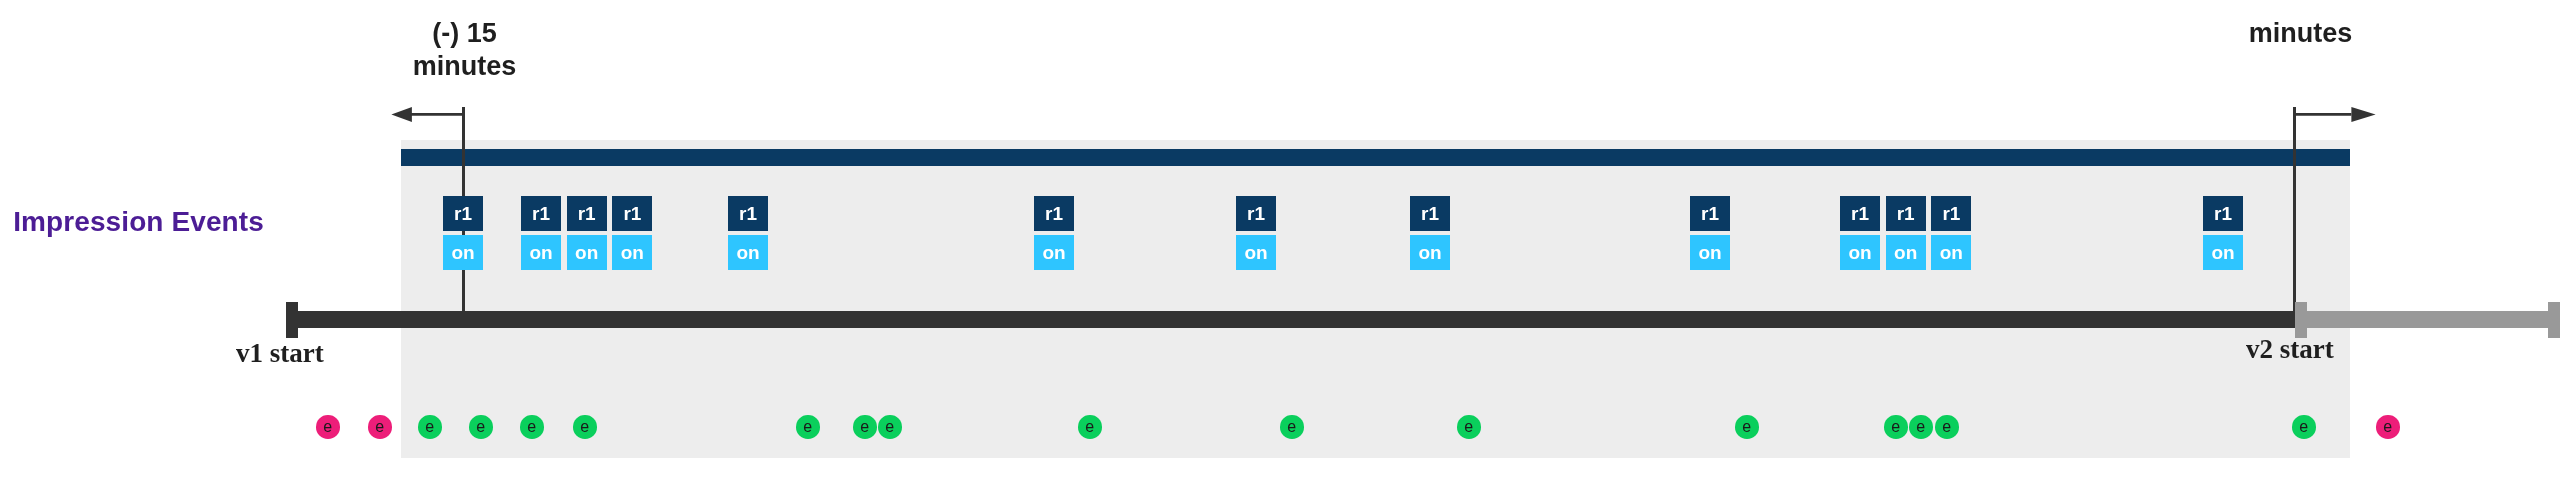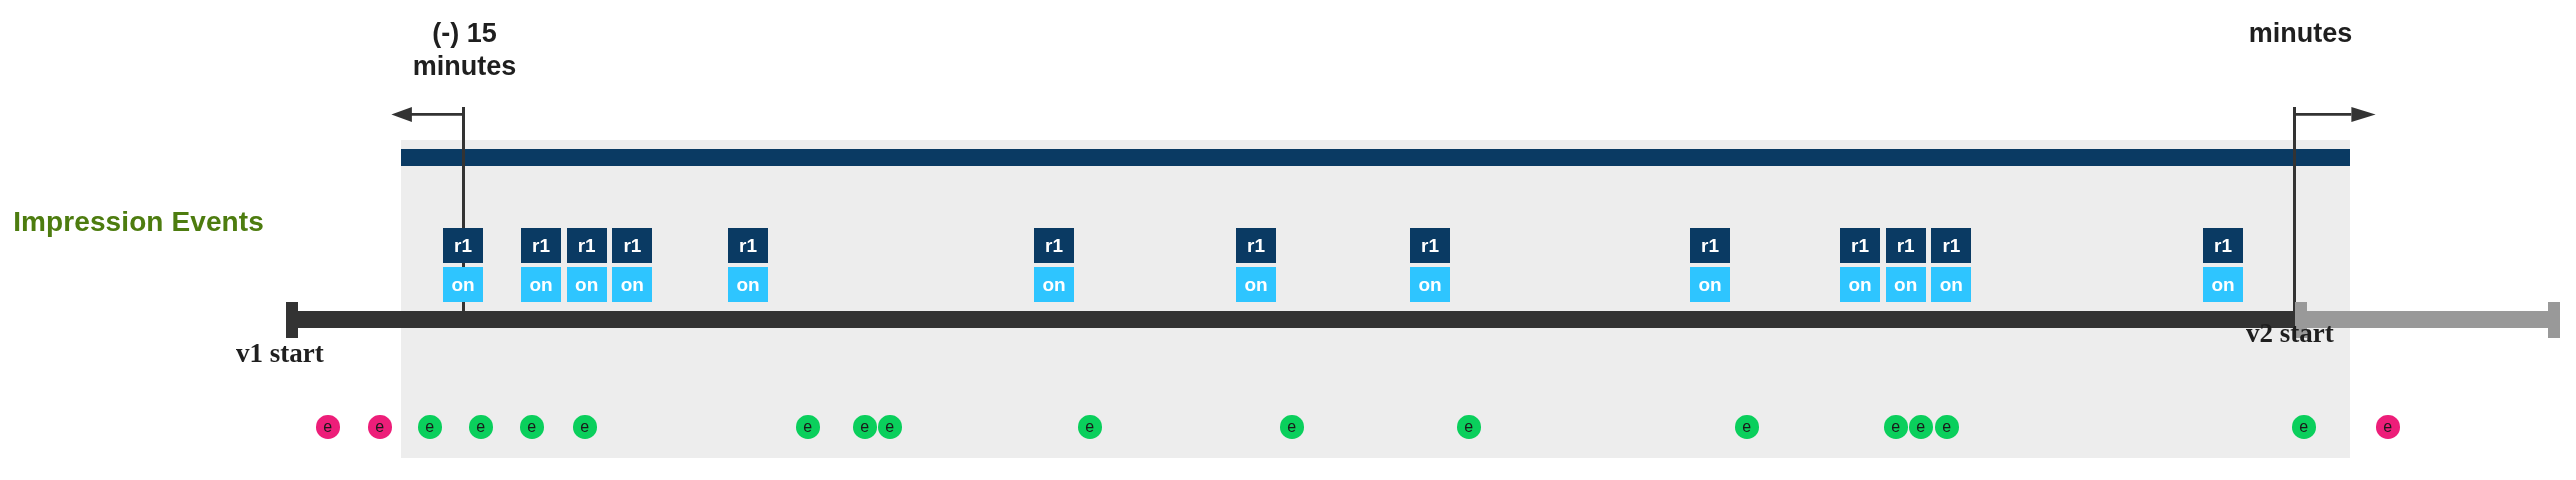--- a/index.html
+++ b/index.html
@@ -13,27 +13,27 @@
   
   .panel{
     position:absolute;background:#ededed;
   }
 
   
   .blue-bar{position:absolute;background:#0A3A63;}
 
   
   .row-label{
-    position:absolute;color:#4d7c0f;font-size:28px;font-weight:700;
+    position:absolute;color:#4c1d95;font-size:28px;font-weight:700;
     white-space:nowrap;letter-spacing:0.1px;
   }
 
   
   .badge-group{position:absolute;display:flex;gap:5.7px;}
-  .badge-col{display:flex;flex-direction:column;gap:3.8px;margin-top:32px;}
+  .badge-col{display:flex;flex-direction:column;gap:3.8px;}
   .badge{
     width:40px;height:35px;display:flex;align-items:center;justify-content:center;
     color:#ffffff;font-size:19px;font-weight:700;line-height:1;
   }
   .badge.r{background:#0A3A63;}
   .badge.on{background:#2EC5FF;}
 
   
   .tl-bar{position:absolute;height:17px;}
   .tl-bar.v1{background:#333333;}
@@ -168,21 +168,21 @@
     </div>
 
   <div class="tl-cap dark" style="left:286px;top:302px;"></div>
   <div class="tl-bar v1" style="left:286px;top:311px;width:2009px;"></div>
 
   <div class="tl-cap grey" style="left:2295px;top:302px;"></div>
   <div class="tl-bar v2" style="left:2295px;top:311px;width:265px;"></div>
   <div class="tl-cap grey" style="left:2548px;top:302px;"></div>
 
   <div class="start-label" style="left:236px;top:338px;">v1 start</div>
-  <div class="start-label" style="left:2246px;top:318px;text-align:center;">v2 start</div>
+  <div class="start-label" style="left:2246px;top:334px;text-align:center;">v2 start</div>
 
 
   <div id="dots-layer">
       <div class="dot" style="left: 316px; top: 415px; background: rgb(237, 30, 121);">e</div>
       <div class="dot" style="left: 368px; top: 415px; background: rgb(237, 30, 121);">e</div>
       <div class="dot" style="left: 418px; top: 415px; background: rgb(10, 207, 92);">e</div>
       <div class="dot" style="left: 469px; top: 415px; background: rgb(10, 207, 92);">e</div>
       <div class="dot" style="left: 520px; top: 415px; background: rgb(10, 207, 92);">e</div>
       <div class="dot" style="left: 573px; top: 415px; background: rgb(10, 207, 92);">e</div>
       <div class="dot" style="left: 796px; top: 415px; background: rgb(10, 207, 92);">e</div>

